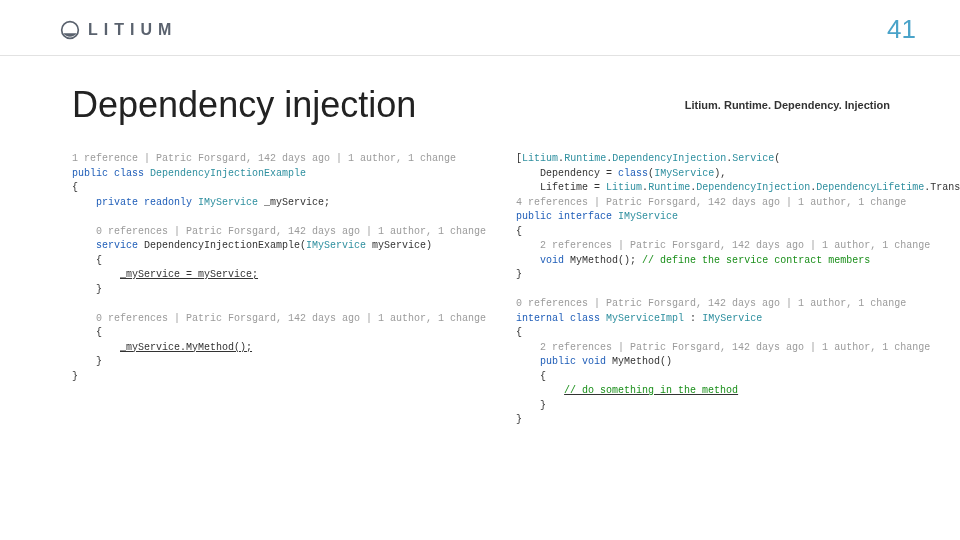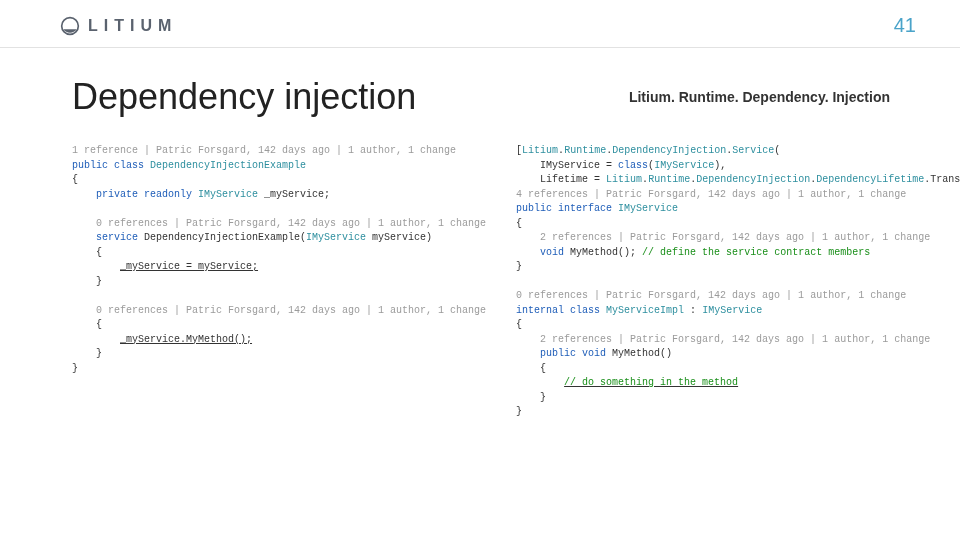--- a/index.html
+++ b/index.html
@@ -28,36 +28,36 @@
     height: 20px;
   }
   .logo-text {
     color: #5a626e;
     font-size: 16px;
     font-weight: 600;
     letter-spacing: 6px;
   }
   .page-number {
     color: #4aa3c9;
-    font-size: 20px;
+    font-size: 26px;
     font-weight: 400;
   }
   .title-row {
     display: flex;
     justify-content: space-between;
     align-items: center;
     padding: 28px 70px 10px 72px;
   }
   .slide-title {
     font-size: 36px;
     font-weight: 400;
     color: #222;
   }
   .namespace {
-    font-size: 14px;
+    font-size: 11px;
     color: #333;
     font-weight: 600;
   }
   .content {
     display: flex;
     padding: 16px 40px 0 72px;
     gap: 30px;
   }
   .code-block {
     font-family: "Consolas", "Courier New", monospace;
@@ -115,21 +115,21 @@
     <div class="line">&nbsp;</div>
     <div class="line codelens ind1">0 references | Patric Forsgard, 142 days ago | 1 author, 1 change</div>
     <div class="line ind1">{</div>
     <div class="line ind2">_myService.MyMethod();</div>
     <div class="line ind1">}</div>
     <div class="line">}</div>
   </div>
 
   <div class="code-block right">
     <div class="line"><span>[</span><span class="type">Litium</span><span>.</span><span class="type">Runtime</span><span>.</span><span class="type">DependencyInjection</span><span>.</span><span class="type">Service</span><span>(</span></div>
-    <div class="line ind1"><span>IMyService = </span><span class="kw">class</span><span>(</span><span class="type">IMyService</span><span>),</span></div>
+    <div class="line ind1"><span>Dependency = </span><span class="kw">class</span><span>(</span><span class="type">IMyService</span><span>),</span></div>
     <div class="line ind1"><span>Lifetime = </span><span class="type">Litium</span><span>.</span><span class="type">Runtime</span><span>.</span><span class="type">DependencyInjection</span><span>.</span><span class="type">DependencyLifetime</span><span>.Transient)]</span></div>
     <div class="line codelens">4 references | Patric Forsgard, 142 days ago | 1 author, 1 change</div>
     <div class="line"><span class="kw">public interface</span><span class="type"> IMyService</span></div>
     <div class="line">{</div>
     <div class="line codelens ind1">2 references | Patric Forsgard, 142 days ago | 1 author, 1 change</div>
     <div class="line ind1"><span class="kw">void</span><span> MyMethod(); </span><span class="comment">// define the service contract members</span></div>
     <div class="line">}</div>
     <div class="line">&nbsp;</div>
     <div class="line codelens">0 references | Patric Forsgard, 142 days ago | 1 author, 1 change</div>
     <div class="line"><span class="kw">internal class</span><span class="type"> MyServiceImpl</span><span> : </span><span class="type">IMyService</span></div>

